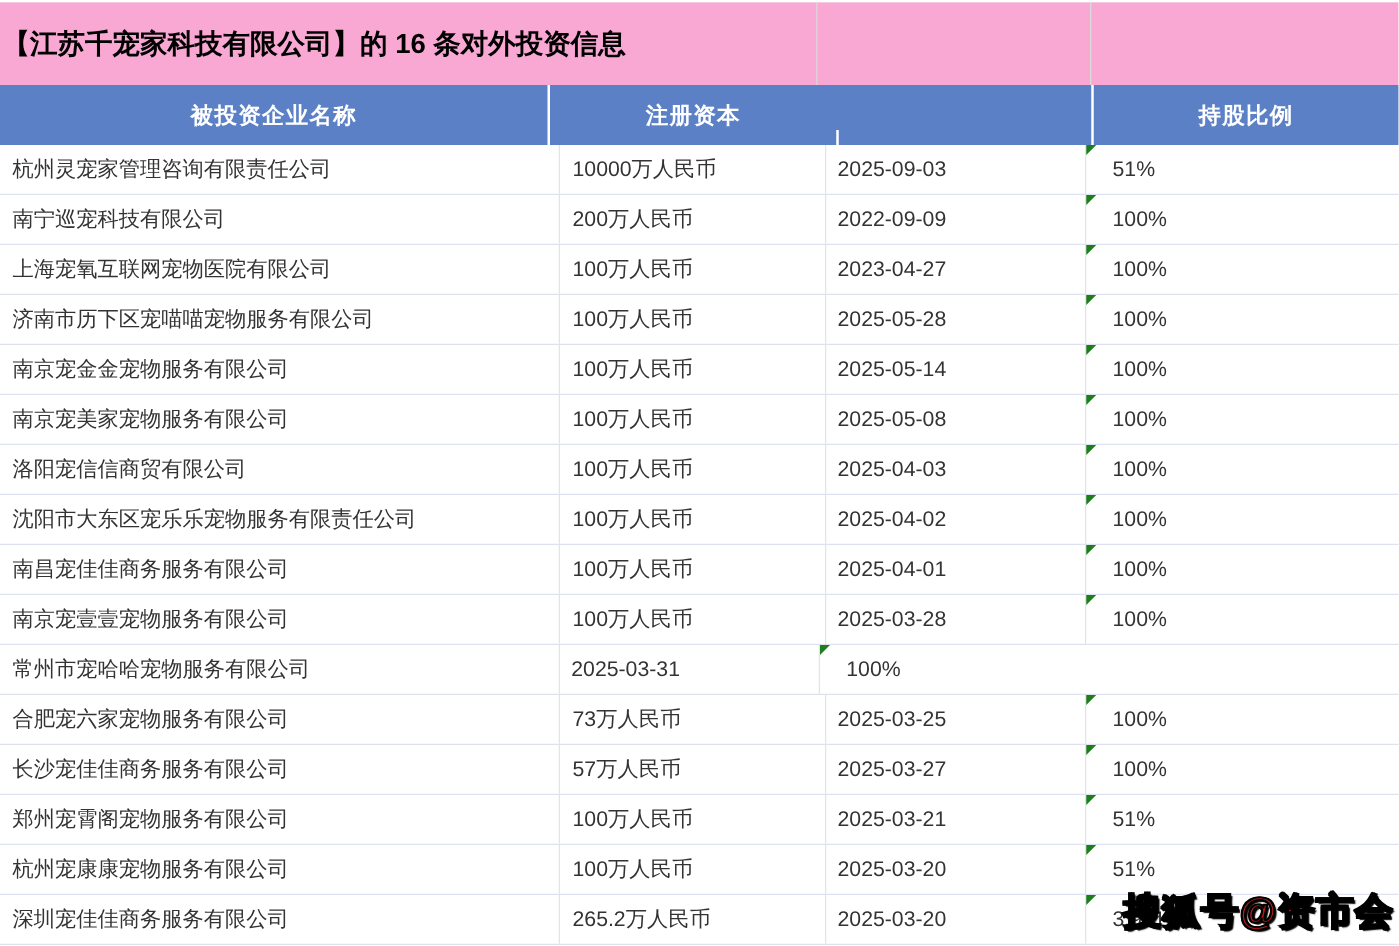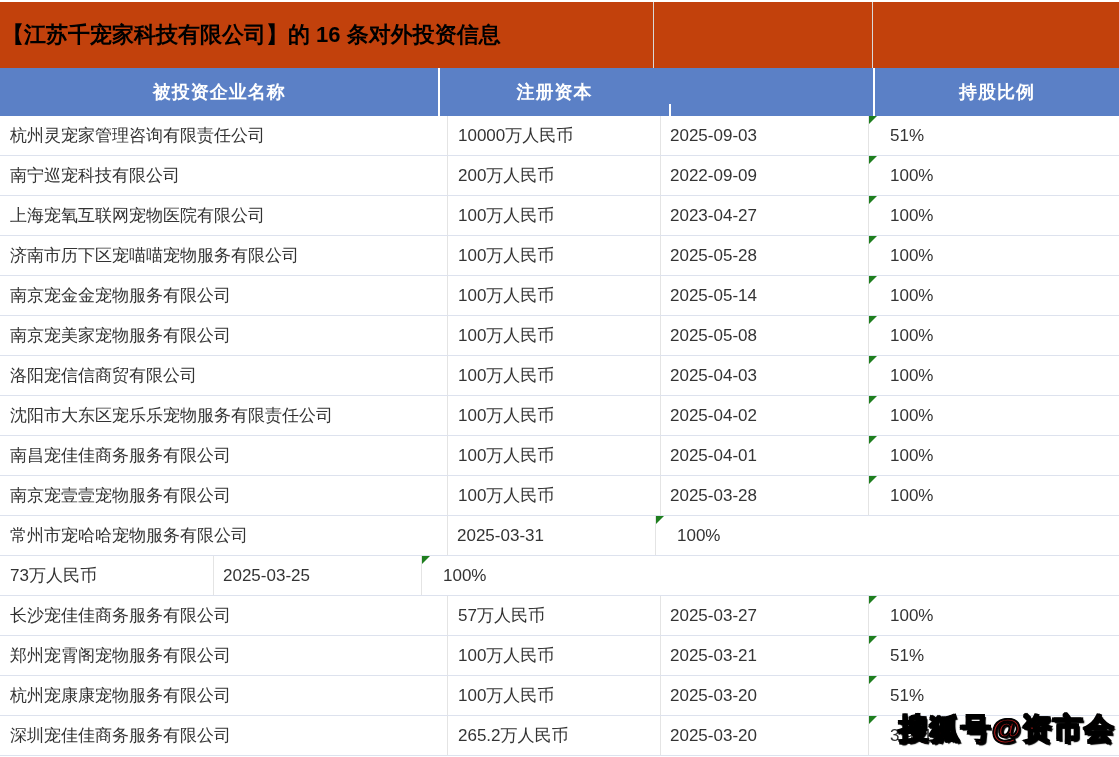--- a/index.html
+++ b/index.html
@@ -20,21 +20,21 @@
     position: absolute;
     top: 2px; left: 0;
     width: 1119px; height: 1px;
     background: #d9d9d9;
   }
   
   .title-row {
     position: absolute;
     top: 2px; left: 0;
     width: 1119px; height: 66px;
-    background: #c2410c;
+    background: #f9a8d4;
   }
   .title-row .title {
     position: absolute;
     left: 2px; top: 0;
     height: 66px;
     display: flex;
     align-items: center;
     font-size: 22px;
     font-weight: bold;
     color: #000000;
@@ -315,20 +315,23 @@
     <div class="cell c-date">
       <span>2025-03-31</span>
     </div>
     <div class="cell c-ratio">
       <span class="flag"></span>
       <span>100%</span>
     </div>
   </div>
 
   <div class="row">
+    <div class="cell c-name">
+      <span>合肥宠六家宠物服务有限公司</span>
+    </div>
     <div class="cell c-cap">
       <span>73万人民币</span>
     </div>
     <div class="cell c-date">
       <span>2025-03-25</span>
     </div>
     <div class="cell c-ratio">
       <span class="flag"></span>
       <span>100%</span>
     </div>

